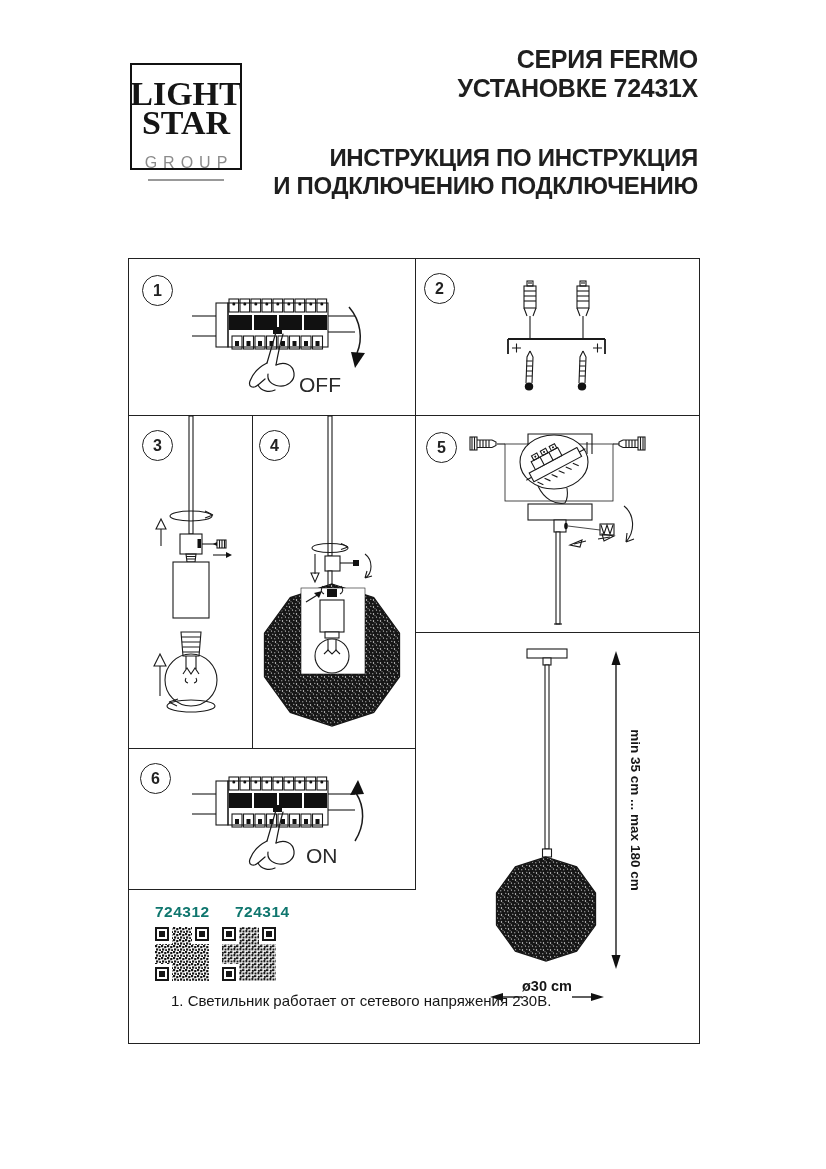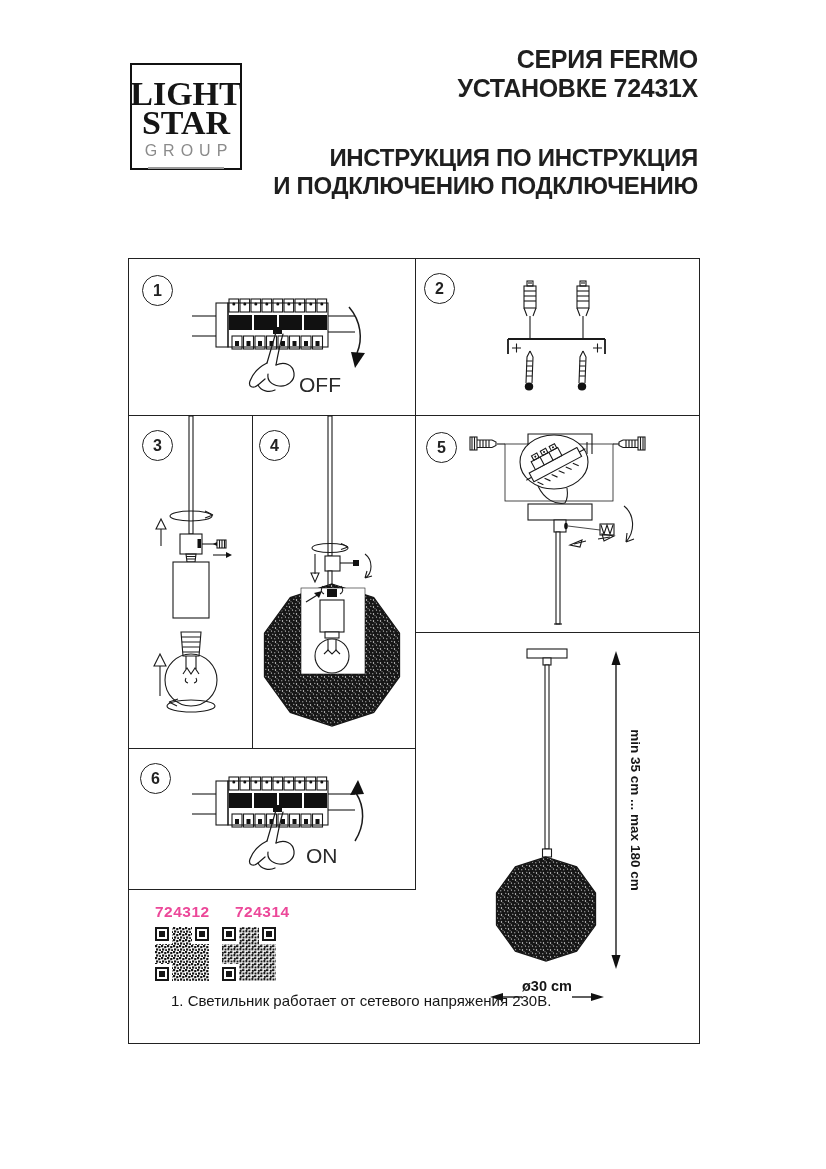--- a/index.html
+++ b/index.html
@@ -6,34 +6,34 @@
   #page{position:relative;width:826px;height:1169px;background:#fff;overflow:hidden;
         font-family:"Liberation Sans",sans-serif;color:#1f1f1f;}
   .abs{position:absolute;}
   .hline,.vline{position:absolute;background:#222;}
   
   #logo-box{left:130px;top:63px;width:112px;height:107px;border:2px solid #111;
             display:flex;flex-direction:column;align-items:center;box-sizing:border-box;}
   .logo-word{font-family:"Liberation Serif",serif;font-weight:700;font-size:34px;
              line-height:29px;letter-spacing:0px;color:#151515;margin:0;}
   #logo-top{margin-top:14px;}
-  .logo-group{font-size:16px;letter-spacing:6px;color:#8b8b8b;margin-top:5px;
+  .logo-group{font-size:16px;letter-spacing:6px;color:#8b8b8b;margin-top:17px;
               padding-left:6px;font-weight:400;}
   .flag{width:76px;height:9px;margin-top:7px;border:1px solid #999;box-sizing:border-box;}
   .hdr-right{right:128px;text-align:right;font-weight:700;}
   .hdr-line{font-size:25px;line-height:29px;letter-spacing:-0.3px;}
   .hdr-title{font-size:24px;line-height:28px;letter-spacing:-0.3px;}
   
   #main-frame{left:128px;top:258px;width:570px;height:784px;border:1px solid #222;}
   .panel-badge{position:absolute;width:31px;height:31px;border:1.7px solid #222;
                border-radius:50%;display:flex;align-items:center;justify-content:center;
                font-size:16px;font-weight:600;color:#222;background:#fff;box-sizing:border-box;}
   svg{position:absolute;overflow:visible;}
   svg text{font-family:"Liberation Sans",sans-serif;}
-  .qr-label{font-size:15.5px;font-weight:700;letter-spacing:0.5px;color:#ec4899;}
+  .qr-label{font-size:15.5px;font-weight:700;letter-spacing:0.5px;color:#0f766e;}
   .note-line{font-size:15px;line-height:22px;color:#161616;white-space:nowrap;}
 </style>
 </head>
 <body>
 
 <div id="page">
 
   <div class="abs" id="logo-box">
     <div class="logo-word" id="logo-top">LIGHT</div>
     <div class="logo-word">STAR</div>

